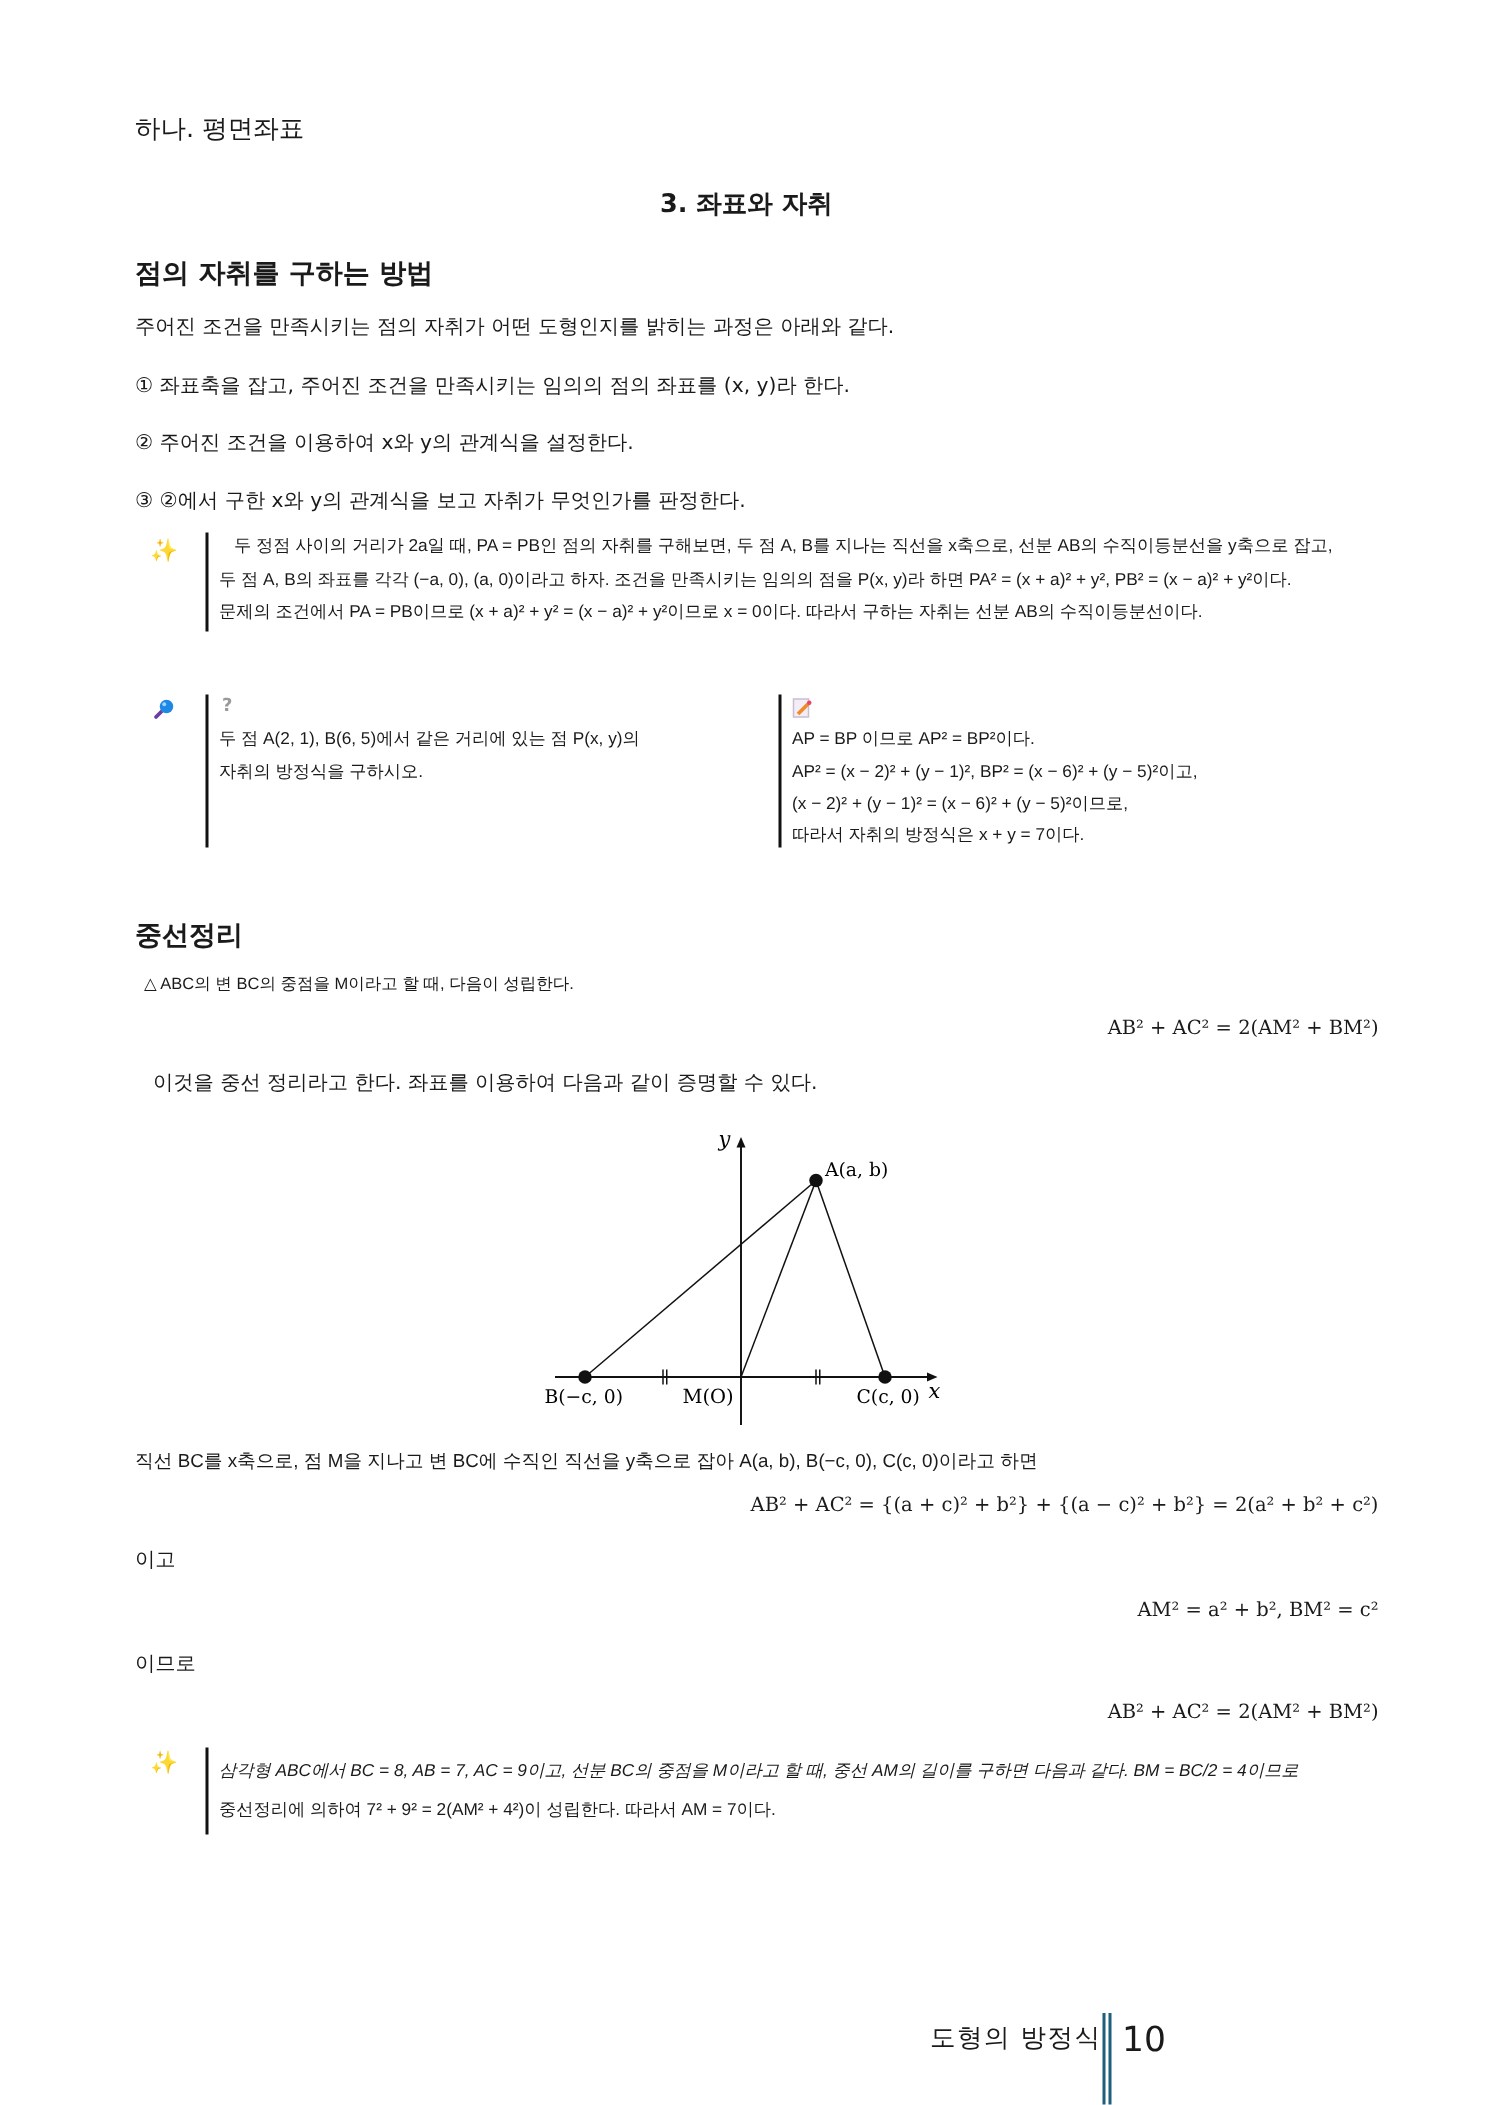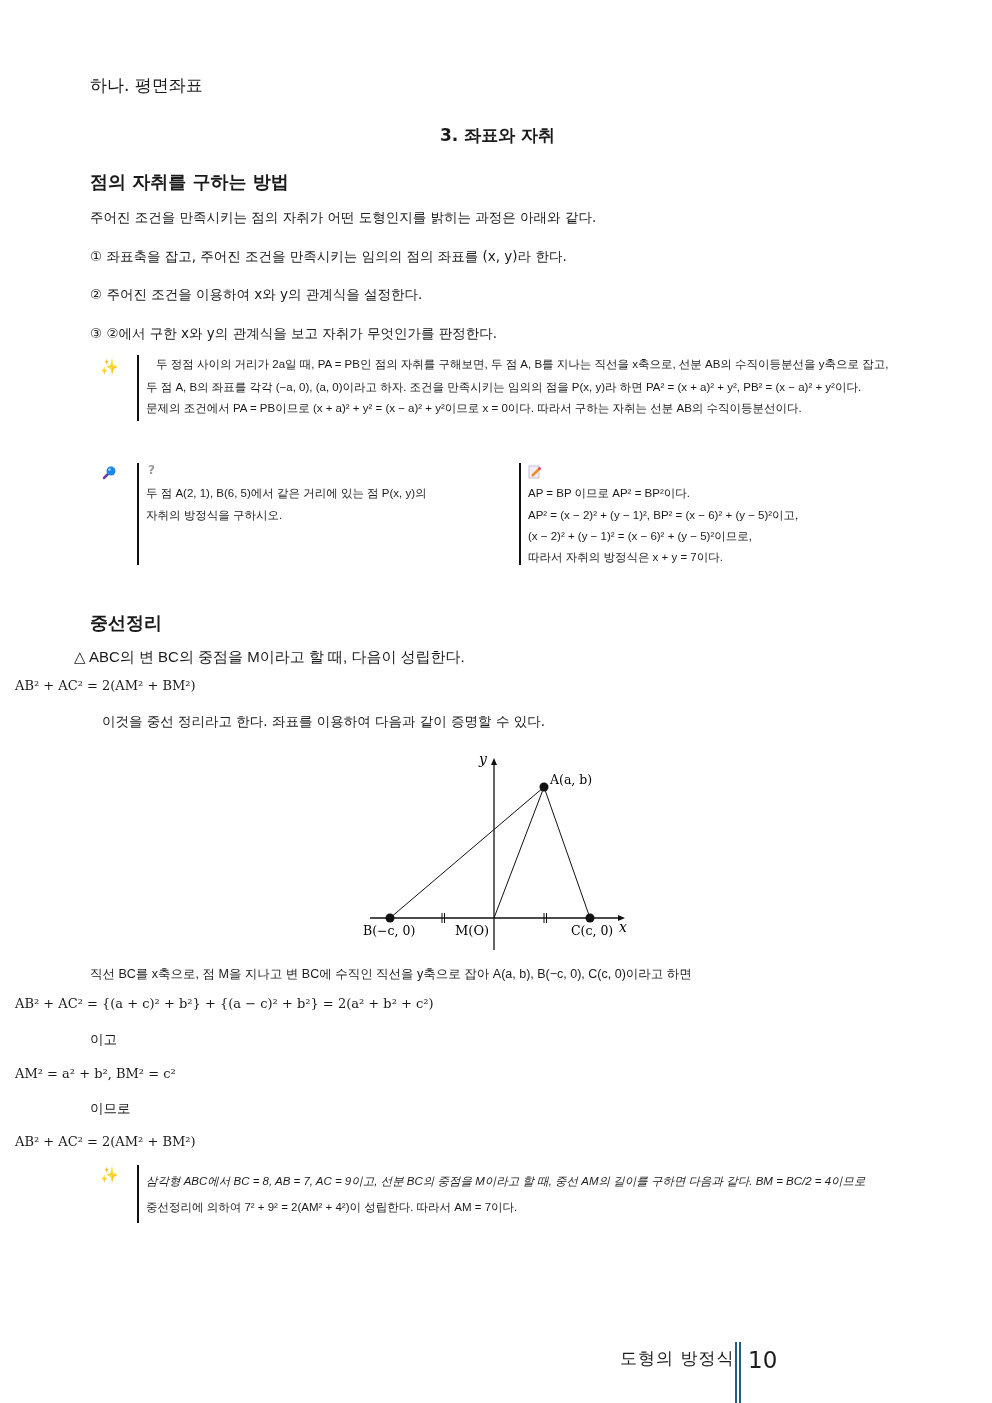--- a/index.html
+++ b/index.html
@@ -11,21 +11,21 @@
   .abs { position: absolute; }
   .chapter { left: 90px; top: 74px; font-size: 17px; }
   .section-title { left: 0; width: 992px; top: 124px; text-align: center; font-size: 17px; font-weight: bold; padding-left: 0; }
   .subhead { font-size: 18px; font-weight: bold; }
   .body-text { font-size: 13.5px; white-space: nowrap; }
   .math { font-family: "DejaVu Serif", "Liberation Serif", serif; }
   .small { font-size: 11.5px; white-space: nowrap; line-height: 21px; font-family: "Liberation Sans", "DejaVu Sans", sans-serif; }
   .vbar { position: absolute; width: 1.5px; background: #111; }
   .icon-sparkle { font-size: 15px; color: #f5b21b; }
   .icon-q { font-size: 12px; color: #9a9a9a; font-weight: bold; }
-  .center-eq { left: 0; width: 919px; text-align: left; font-size: 13px; white-space: nowrap; margin-left: 15px; }
+  .center-eq { left: 0; width: 919px; text-align: right; font-size: 13px; white-space: nowrap; }
   .footer-title { left: 620px; top: 1347px; font-size: 17px; letter-spacing: 1px; }
   .footer-bar1 { left: 735px; top: 1342px; width: 2px; height: 61px; background: #1f5e7e; }
   .footer-bar2 { left: 739px; top: 1342px; width: 2px; height: 61px; background: #1f5e7e; }
   .footer-page { left: 748px; top: 1347px; font-size: 23px; }
   svg text { font-family: "DejaVu Serif", "Liberation Serif", serif; }
 </style>
 </head>
 <body>
 
 <div class="abs chapter">하나.  평면좌표</div>
@@ -62,21 +62,21 @@
     <line x1="4" y1="11" x2="11" y2="4" stroke="#f08a2a" stroke-width="2.5"></line>
     <circle cx="11.5" cy="3.5" r="1.5" fill="#e8456b"></circle>
   </svg>
 </div>
 <div class="abs small" style="left:528px; top:483px;">AP = BP 이므로 AP² = BP²이다.</div>
 <div class="abs small" style="left:528px; top:505px;">AP² = (x − 2)² + (y − 1)², BP² = (x − 6)² + (y − 5)²이고,</div>
 <div class="abs small" style="left:528px; top:526px;">(x − 2)² + (y − 1)² = (x − 6)² + (y − 5)²이므로,</div>
 <div class="abs small" style="left:528px; top:547px;">따라서 자취의 방정식은 x + y = 7이다.</div>
 
 <div class="abs subhead" style="left:90px; top:611px;">중선정리</div>
-<div class="abs small" style="left:74px; top:646px; font-size:15px;">△ ABC의 변 BC의 중점을 M이라고 할 때, 다음이 성립한다.</div>
+<div class="abs small" style="left:96px; top:646px; font-size:11px;">△ ABC의 변 BC의 중점을 M이라고 할 때, 다음이 성립한다.</div>
 <div class="abs center-eq math" style="top:678px;">AB² + AC² = 2(AM² + BM²)</div>
 <div class="abs body-text" style="left:102px; top:713px;">이것을  중선  정리라고  한다.  좌표를  이용하여  다음과  같이  증명할  수  있다.</div>
 
 <div class="abs" style="left:355px; top:745px;">
   <svg width="290" height="210" viewBox="0 0 290 210">
 
     <line x1="15" y1="173" x2="268" y2="173" stroke="#111" stroke-width="1.3"></line>
     <polygon points="270,173 263,170 263,176" fill="#111"></polygon>
     <line x1="139" y1="205" x2="139" y2="16" stroke="#111" stroke-width="1.3"></line>
     <polygon points="139,13 136,20 142,20" fill="#111"></polygon>

